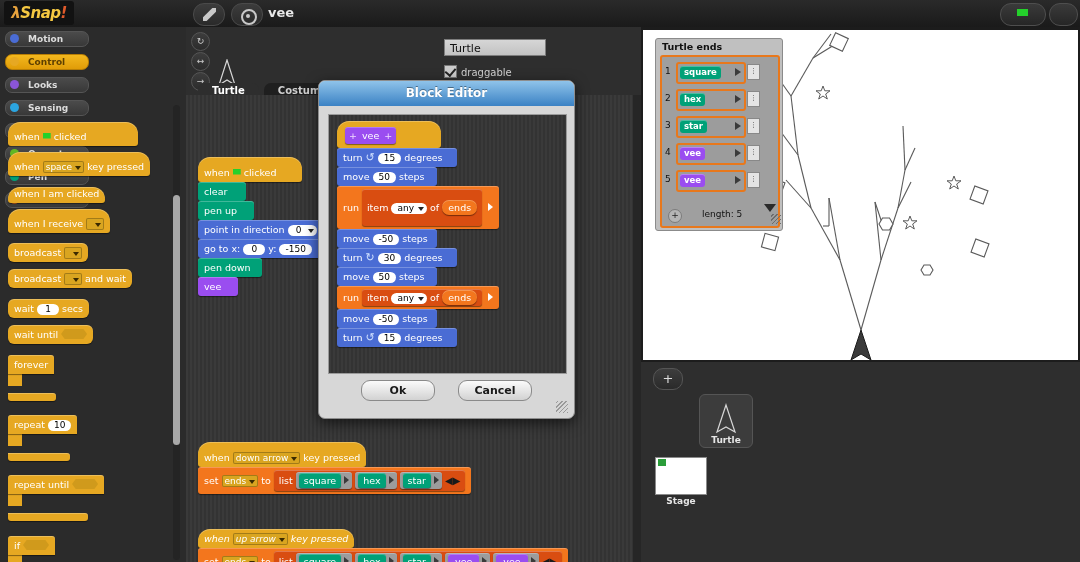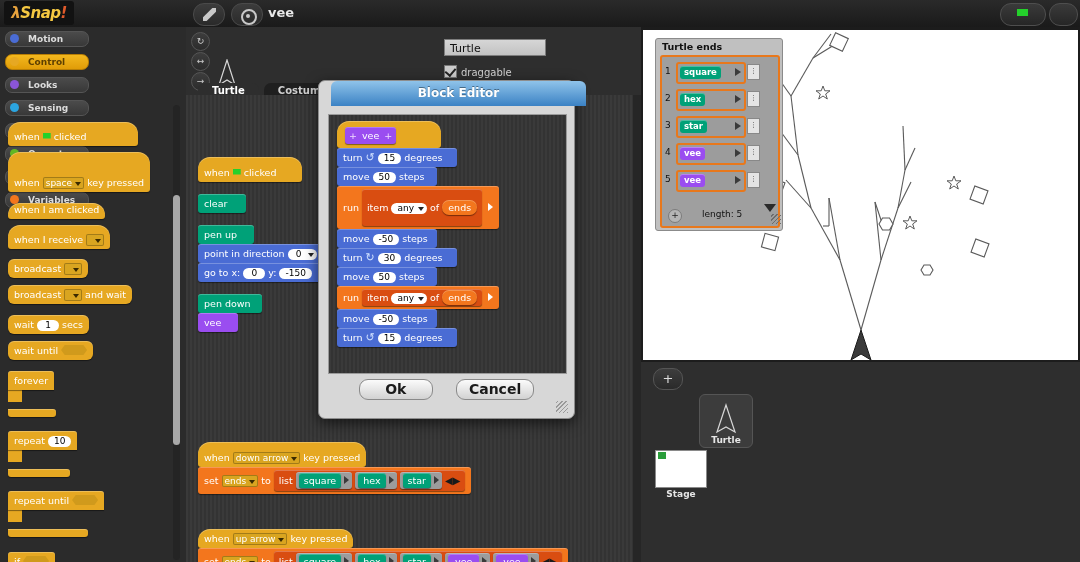--- a/index.html
+++ b/index.html
@@ -50,21 +50,21 @@
   .pal-thumb{position:absolute;left:0;top:90px;width:7px;height:250px;border-radius:4px;
        background:#a8a8a8;}
   .blocks{position:absolute;left:8px;top:95px;width:170px;}
 
   
   .blk{position:relative;border-radius:3px;font-size:9.5px;color:#fff;
        line-height:13px;padding:3px 6px;display:inline-block;white-space:nowrap;
        box-shadow:inset 0 1px 0 rgba(255,255,255,.25),0 1px 1px rgba(0,0,0,.45);}
   .ctrl{background:#e6a822;border-radius:6px;}
   .motion{background:#4a6cd4;}
-  .pen{background:#00a178;margin-top:12px;}
+  .pen{background:#00a178;}
   .var{background:#f3761d;}
   .list{background:#d94d11;}
   .custom{background:#9a4df0;}
   .hat{border-radius:12px 12px 3px 3px;}
   .slot{display:inline-block;background:#fff;color:#000;border-radius:8px;
         padding:0 6px;font-size:9px;min-width:10px;text-align:center;line-height:11px;}
   .dslot{display:inline-block;background:#d9a520;color:#fff;border-radius:2px;
         padding:0 12px 0 3px;font-size:9px;position:relative;line-height:12px;
         box-shadow:inset 0 0 0 1px rgba(0,0,0,.25);}
   .dslot:after{content:"";position:absolute;right:3px;top:5px;border-left:3px solid transparent;
@@ -97,31 +97,31 @@
   .tab.on{background:#2e2e2e;color:#fff;}
   .tab.off{background:#1f1f1f;color:#cfcfcf;}
   .scriptpane{position:absolute;left:0;top:68px;width:447px;height:494px;
        background:repeating-linear-gradient(90deg,#3a3a3a 0 2px,#333 2px 4px);}
   .sp-scroll{position:absolute;right:0;top:68px;width:8px;height:494px;background:#262626;}
 
   
   .dlg{position:absolute;left:318px;top:80px;width:255px;height:337px;
        background:#d7d7d7;border-radius:7px;border:1px solid #8d8d8d;
        box-shadow:0 4px 14px rgba(0,0,0,.6);}
-  .dlg-title{position:absolute;left:12px;top:0;width:255px;height:25px;
+  .dlg-title{position:absolute;left:0;top:0;width:255px;height:25px;
        background:linear-gradient(#8fc3ea,#3b82c4);border-radius:6px 6px 0 0;
        color:#fff;font-size:12px;font-weight:bold;text-align:center;line-height:25px;
        text-shadow:0 -1px 0 rgba(0,0,0,.4);}
   .dlg-body{position:absolute;left:9px;top:33px;width:237px;height:258px;
        background:repeating-linear-gradient(90deg,#3a3a3a 0 2px,#333 2px 4px);
        border:1px solid #9a9a9a;}
   .dlg-btns{position:absolute;left:0;top:298px;width:255px;text-align:center;}
   .dbtn{display:inline-block;min-width:48px;height:19px;margin:0 9px;border-radius:9px;
        background:linear-gradient(#fbfbfb,#d2d2d2);border:1px solid #8a8a8a;
-       font-size:14px;font-weight:bold;color:#1a1a1a;line-height:19px;padding:0 12px;}
+       font-size:11px;font-weight:bold;color:#1a1a1a;line-height:19px;padding:0 12px;}
   .resize{position:absolute;right:6px;bottom:5px;width:12px;height:12px;
        background:repeating-linear-gradient(-45deg,#9a9a9a 0 1px,transparent 1px 3px);}
 
   
   .stagewrap{position:absolute;left:641px;top:27px;width:439px;height:335px;background:#1c1c1c;}
   .stage{position:absolute;left:2px;top:3px;width:435px;height:330px;background:#fff;}
   .watcher{position:absolute;left:12px;top:8px;width:126px;height:191px;
        background:#c0c0c0;border:1px solid #8b8b8b;border-radius:3px;}
   .wtitle{position:absolute;left:6px;top:2px;font-size:9.5px;font-weight:bold;color:#111;}
   .wlist{position:absolute;left:4px;top:16px;width:116px;height:169px;
@@ -150,21 +150,21 @@
 
   
   .corral{position:absolute;left:641px;top:362px;width:439px;height:200px;background:#2e2e2e;}
   .addbtn{position:absolute;left:12px;top:6px;width:28px;height:20px;border-radius:10px;
        background:linear-gradient(#3d3d3d,#2a2a2a);border:1px solid #555;
        color:#ddd;font-size:13px;text-align:center;line-height:19px;}
   .sprtile{position:absolute;left:58px;top:32px;width:52px;height:52px;border-radius:6px;
        background:#3c3c3c;border:1px solid #555;}
   .sprtile .lbl{position:absolute;left:0;bottom:2px;width:52px;text-align:center;
        font-size:9px;color:#e6e6e6;font-weight:bold;}
-  .stagetile{position:absolute;left:14px;top:88px;width:50px;height:36px;background:#fff;
+  .stagetile{position:absolute;left:14px;top:95px;width:50px;height:36px;background:#fff;
        border:1px solid #8a8a8a;text-decoration:underline;}
   .stagetile .lbl{position:absolute;left:0;top:38px;width:50px;text-align:center;
        font-size:9px;color:#e6e6e6;font-weight:bold;}
 </style>
 </head>
 <body>
 
 <div id="app">
 
   <div class="topbar">
@@ -196,21 +196,21 @@
       <div class="cat"><i class="dot" style="background:#f3761d"></i><span class="lbl">Variables</span></div>
     </div>
 
     <div class="blocks">
       <div class="blk ctrl hat" style="min-width:118px;padding-top:8px;">
         <span>when</span>
         <span style="display:inline-block;width:8px;height:8px;background:#24d02b;clip-path:polygon(0 0,100% 0,100% 70%,0 70%,0 100%);vertical-align:-1px;"></span>
         <span>clicked</span>
       </div>
       <div style="height:6px"></div>
-      <div class="blk ctrl hat" style="padding-top:24px;">
+      <div class="blk ctrl hat" style="padding-top:8px;">
         <span>when</span>
         <span class="dslot">space</span>
         <span>key pressed</span>
       </div>
       <div style="height:6px"></div>
       <div class="blk ctrl hat" style="padding-top:0;">
         <span>when I am clicked</span>
       </div>
       <div style="height:6px"></div>
       <div class="blk ctrl hat" style="padding-top:8px;">
@@ -349,21 +349,21 @@
             <span>list</span>
             <span class="blk" style="background:#9c9c9c;padding:1px 3px;"><span class="blk" style="background:#00a178;padding:1px 5px;">square</span><i style="display:inline-block;border-top:4px solid transparent;border-bottom:4px solid transparent;border-left:5px solid #3a3a3a;vertical-align:0px;margin-left:3px;"></i></span>
             <span class="blk" style="background:#9c9c9c;padding:1px 3px;"><span class="blk" style="background:#00a178;padding:1px 5px;">hex</span><i style="display:inline-block;border-top:4px solid transparent;border-bottom:4px solid transparent;border-left:5px solid #3a3a3a;vertical-align:0px;margin-left:3px;"></i></span>
             <span class="blk" style="background:#9c9c9c;padding:1px 3px;"><span class="blk" style="background:#00a178;padding:1px 5px;">star</span><i style="display:inline-block;border-top:4px solid transparent;border-bottom:4px solid transparent;border-left:5px solid #3a3a3a;vertical-align:0px;margin-left:3px;"></i></span>
             <span style="color:#1a1a1a;font-size:10px;">◀▶</span>
           </span>
         </div>
       </div>
 
       <div style="position:absolute;left:12px;top:432px;">
-        <div class="blk ctrl hat" style="">
+        <div class="blk ctrl hat" style="font-style:italic;">
           <span>when</span>
           <span class="dslot">up arrow</span>
           <span>key pressed</span>
         </div>
         <div class="blk var" style="display:block;">
           <span>set</span>
           <span class="dslot">ends</span>
           <span>to</span>
           <span class="blk list" style="padding:2px 5px;">
             <span>list</span>

